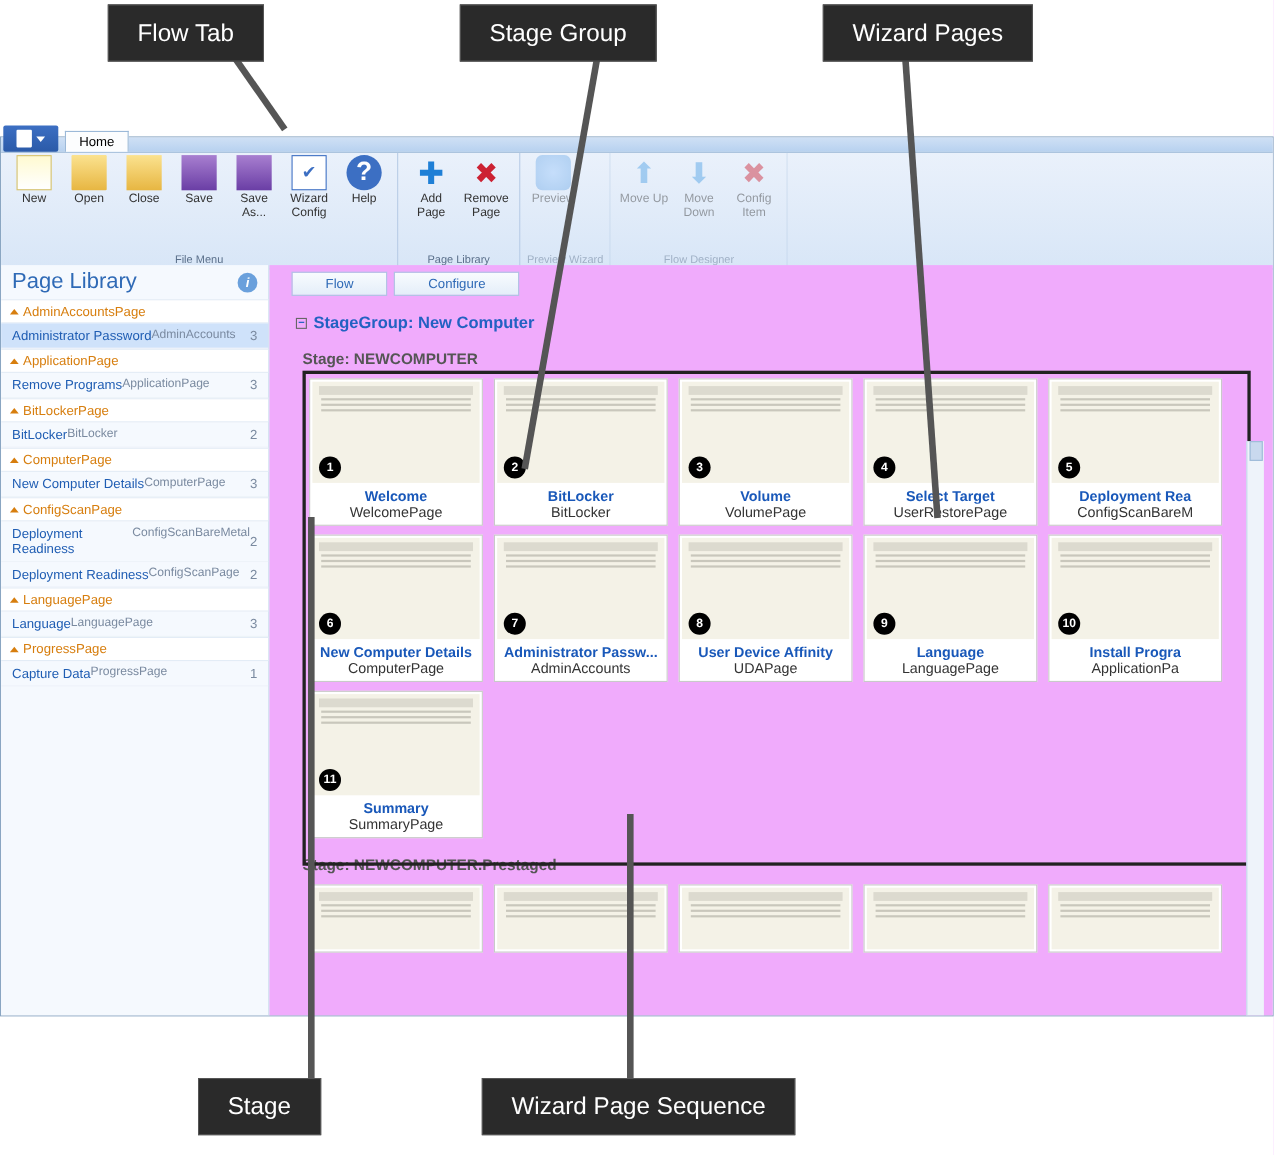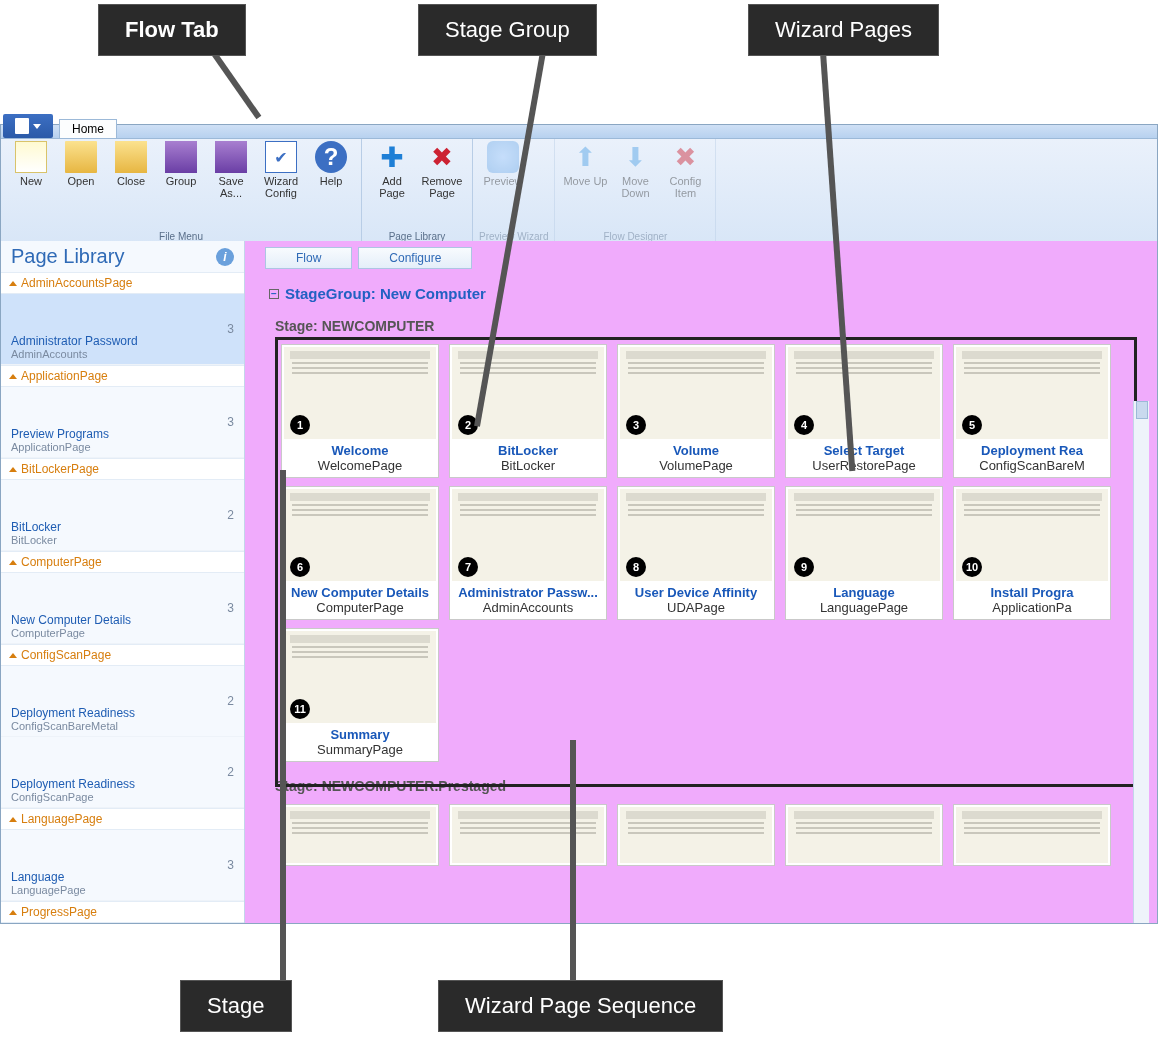--- a/index.html
+++ b/index.html
@@ -88,21 +88,21 @@
   position:absolute; top:116px; left:0; width:244px; bottom:0;
   background:#f5f9fe; border-right:1px solid #c3d5ea;
   overflow:hidden;
 }
 .sidebar-title { font-size:20px; color:#2f6ab6; padding:4px 10px; display:flex; align-items:center; justify-content:space-between;}
 .sidebar-title .info{width:18px;height:18px;border-radius:50%;background:#6aa0dc;color:#fff;font-size:12px;text-align:center;line-height:18px;font-style:italic;font-weight:bold;}
 .cat-header { background:#fff; color:#d77e0e; font-size:12px; padding:3px 8px; border-top:1px solid #e3ecf6; border-bottom:1px solid #e3ecf6; display:flex; align-items:center; gap:4px;}
 .cat-header .chev{width:0;height:0;border-left:4px solid transparent;border-right:4px solid transparent;border-bottom:5px solid #d77e0e;}
 .lib-item { padding:4px 10px; font-size:12px; display:flex; justify-content:space-between; border-bottom:1px solid #eef3f9;}
 .lib-item.selected { background:#cfe2fa; }
-.lib-item .t{display:flex;flex-direction:column;margin-top:36px;}
+.lib-item .t{display:flex;flex-direction:row;}
 .lib-item .t1{color:#1f5db3;font-weight:500;}
 .lib-item .t2{color:#7a8aa0;font-size:11px;}
 .lib-item .n{color:#7a8aa0;align-self:center;}
 
 
 .main { position:absolute; top:116px; left:244px; right:0; bottom:0; background:#f0abfc; }
 .main-tabs { display:flex; padding:6px 20px; gap:6px; }
 .main-tab { border:1px solid #adc5e3; background:linear-gradient(#f8fbfe,#e4eef9); color:#2f6ab6; font-size:12px; padding:3px 30px; }
 .sg-title { color:#2261c2; font-weight:600; font-size:15px; padding:10px 24px; display:flex; align-items:center; gap:6px;}
 .sg-title .minus{width:10px;height:10px;border:1px solid #666;display:inline-flex;align-items:center;justify-content:center;font-size:10px;line-height:1;}
@@ -120,21 +120,21 @@
 .thumb-sub{color:#333;font-size:13px;text-align:center;padding-bottom:4px;white-space:nowrap;overflow:hidden;}
 .stage-outline { position:absolute; border:3px solid #222; pointer-events:none; }
 
 .big-vsplit{position:absolute;right:8px;top:160px;width:16px;bottom:0;background:#eef3fa;border-left:1px solid #c3d5ea;}
 .big-vsplit .thumb-scroll{position:absolute;top:0;left:2px;width:12px;height:18px;background:#c9d9ee;border:1px solid #9cb9d8;}
 
 </style>
 </head>
 <body>
 
-<div class="callout" style="top:4px;left:98px;font-weight:bold;">Flow Tab</div>
+<div class="callout" style="top:4px;left:98px;">Flow Tab</div>
 <div class="callout" style="top:4px;left:418px;">Stage Group</div>
 <div class="callout" style="top:4px;left:748px;">Wizard Pages</div>
 
 <div class="callout" style="top:980px;left:180px;">Stage</div>
 <div class="callout" style="top:980px;left:438px;">Wizard Page Sequence</div>
 
 <div class="callout-line" style="top:52px;left:210px;width:6px;height:80px;transform:rotate(-35deg);transform-origin:top;"></div>
 <div class="callout-line" style="top:52px;left:540px;width:6px;height:380px;transform:rotate(10deg);transform-origin:top;"></div>
 <div class="callout-line" style="top:52px;left:820px;width:6px;height:420px;transform:rotate(-4deg);transform-origin:top;"></div>
 <div class="callout-line" style="top:470px;left:280px;width:6px;height:515px;"></div>
@@ -160,21 +160,21 @@
         <div class="ribbon-btn">
             <div class="ico ico-open"></div>
             <span>Open</span>
           </div>
         <div class="ribbon-btn">
             <div class="ico ico-close"></div>
             <span>Close</span>
           </div>
         <div class="ribbon-btn">
             <div class="ico ico-save"></div>
-            <span>Group</span>
+            <span>Save</span>
           </div>
         <div class="ribbon-btn">
             <div class="ico ico-saveas"></div>
             <span>Save As...</span>
           </div>
         <div class="ribbon-btn">
             <div class="ico ico-config"></div>
             <span>Wizard Config</span>
           </div>
         <div class="ribbon-btn">
@@ -235,21 +235,21 @@
         <div class="lib-item selected">
           <div class="t">
             <span class="t1">Administrator Password</span>
             <span class="t2">AdminAccounts</span>
           </div>
           <div class="n">3</div>
         </div>
         <div class="cat-header"><span class="chev"></span>ApplicationPage</div>
         <div class="lib-item">
           <div class="t">
-            <span class="t1">Preview Programs</span>
+            <span class="t1">Remove Programs</span>
             <span class="t2">ApplicationPage</span>
           </div>
           <div class="n">3</div>
         </div>
         <div class="cat-header"><span class="chev"></span>BitLockerPage</div>
         <div class="lib-item">
           <div class="t">
             <span class="t1">BitLocker</span>
             <span class="t2">BitLocker</span>
           </div>

